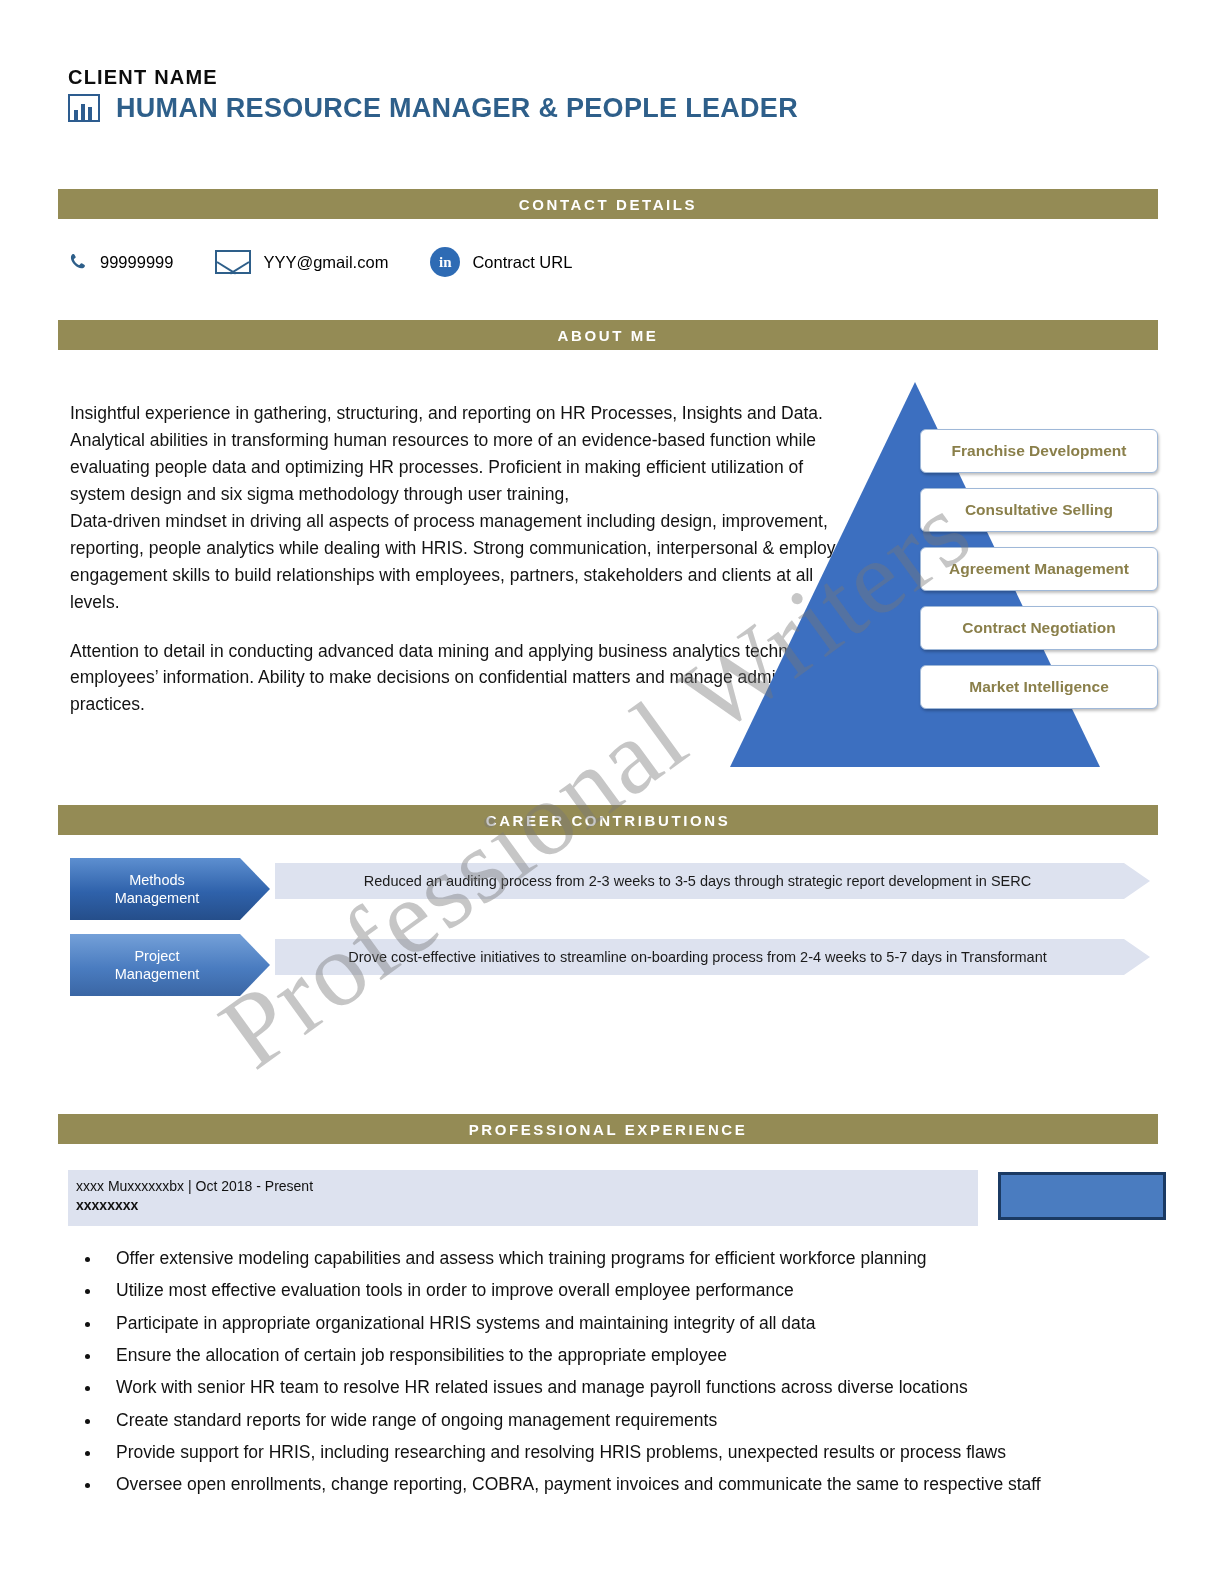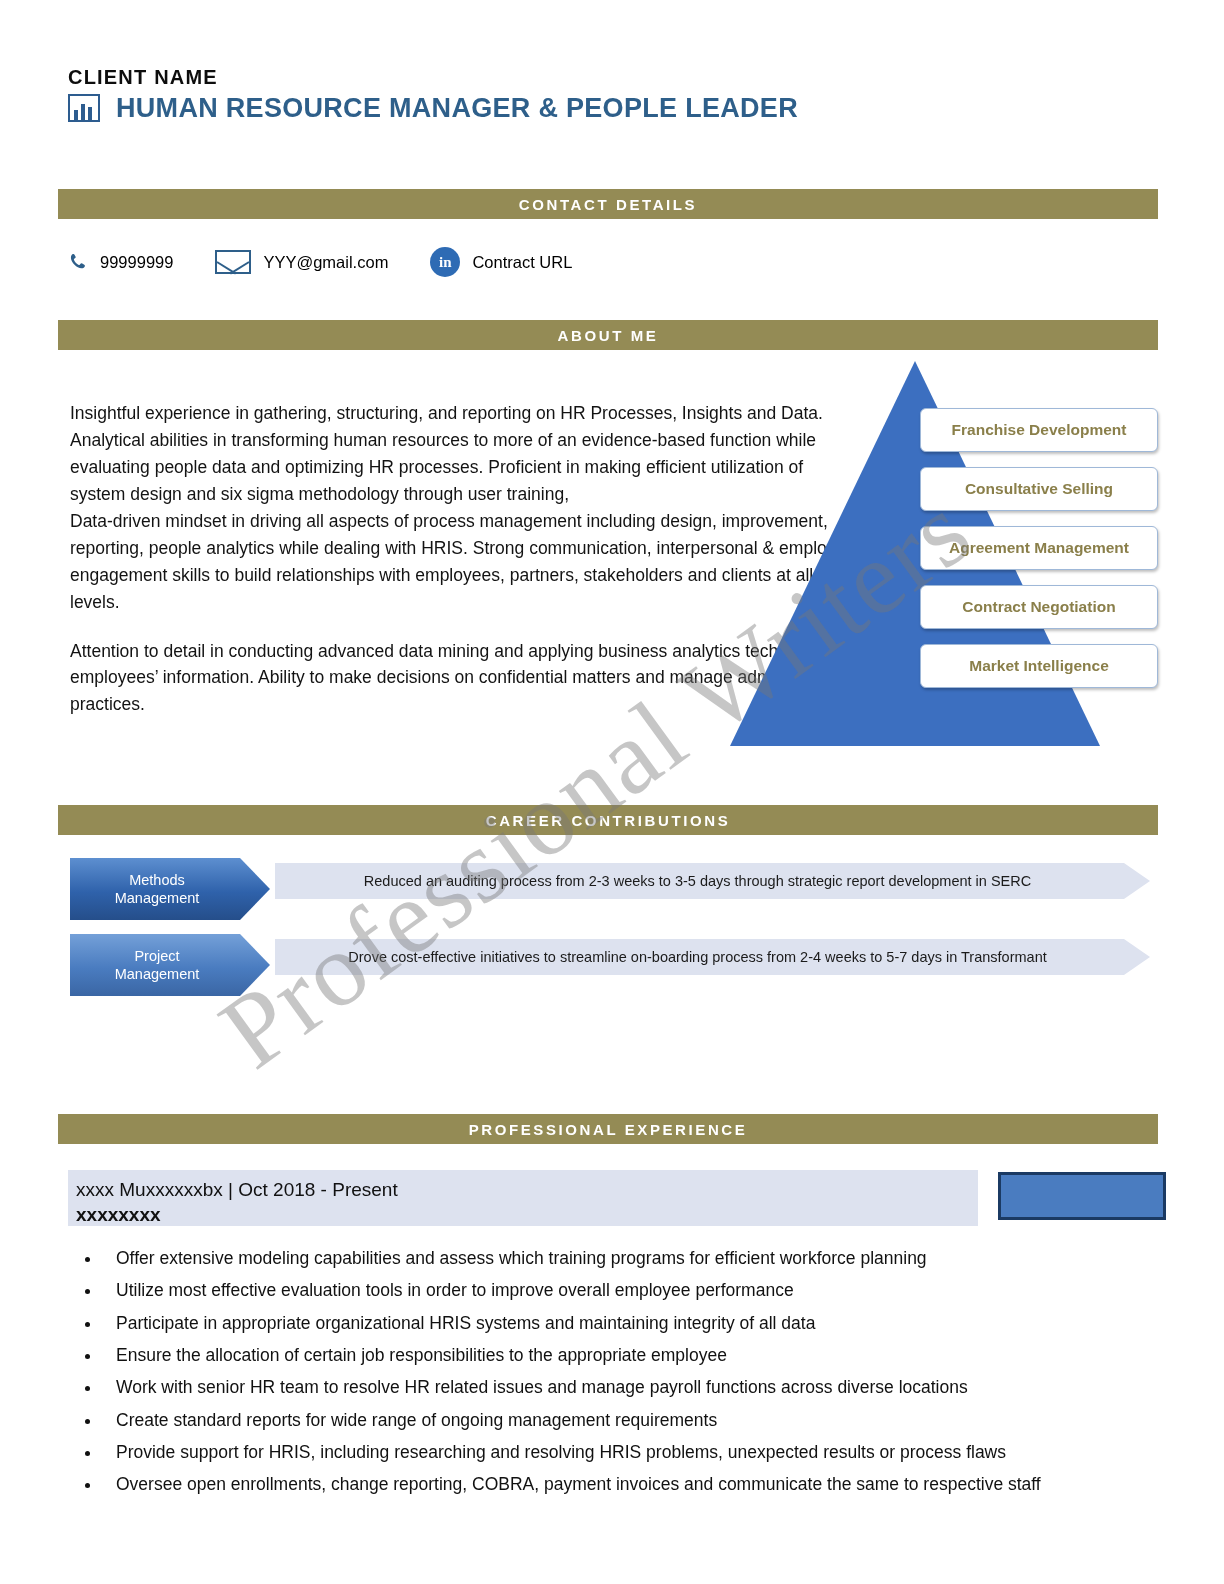--- a/index.html
+++ b/index.html
@@ -150,21 +150,21 @@
     line-height: 1.54;
     color: #131313;
   }
   .about-text p { margin: 0 0 0 0; }
   .about-text p.gap { margin-top: 22px; }
 
   
   .pyramid-wrap {
     position: absolute;
     left: 730px;
-    top: 361px;
+    top: 382px;
     width: 430px;
     height: 390px;
   }
   .pyramid {
     position: absolute;
     left: 0px;
     top: 0px;
     width: 0;
     height: 0;
     border-left: 185px solid transparent;
@@ -251,21 +251,21 @@
   
   .job-header {
     position: absolute;
     left: 68px;
     top: 1170px;
     width: 910px;
     height: 56px;
     background: #dde2ef;
     box-sizing: border-box;
     padding: 7px 0 16px 8px;
-    font-size: 19px;
+    font-size: 14px;
     line-height: 1.34;
     color: #111111;
   }
   .job-header b { font-weight: bold; }
   .job-badge {
     position: absolute;
     left: 998px;
     top: 1172px;
     width: 168px;
     height: 48px;

